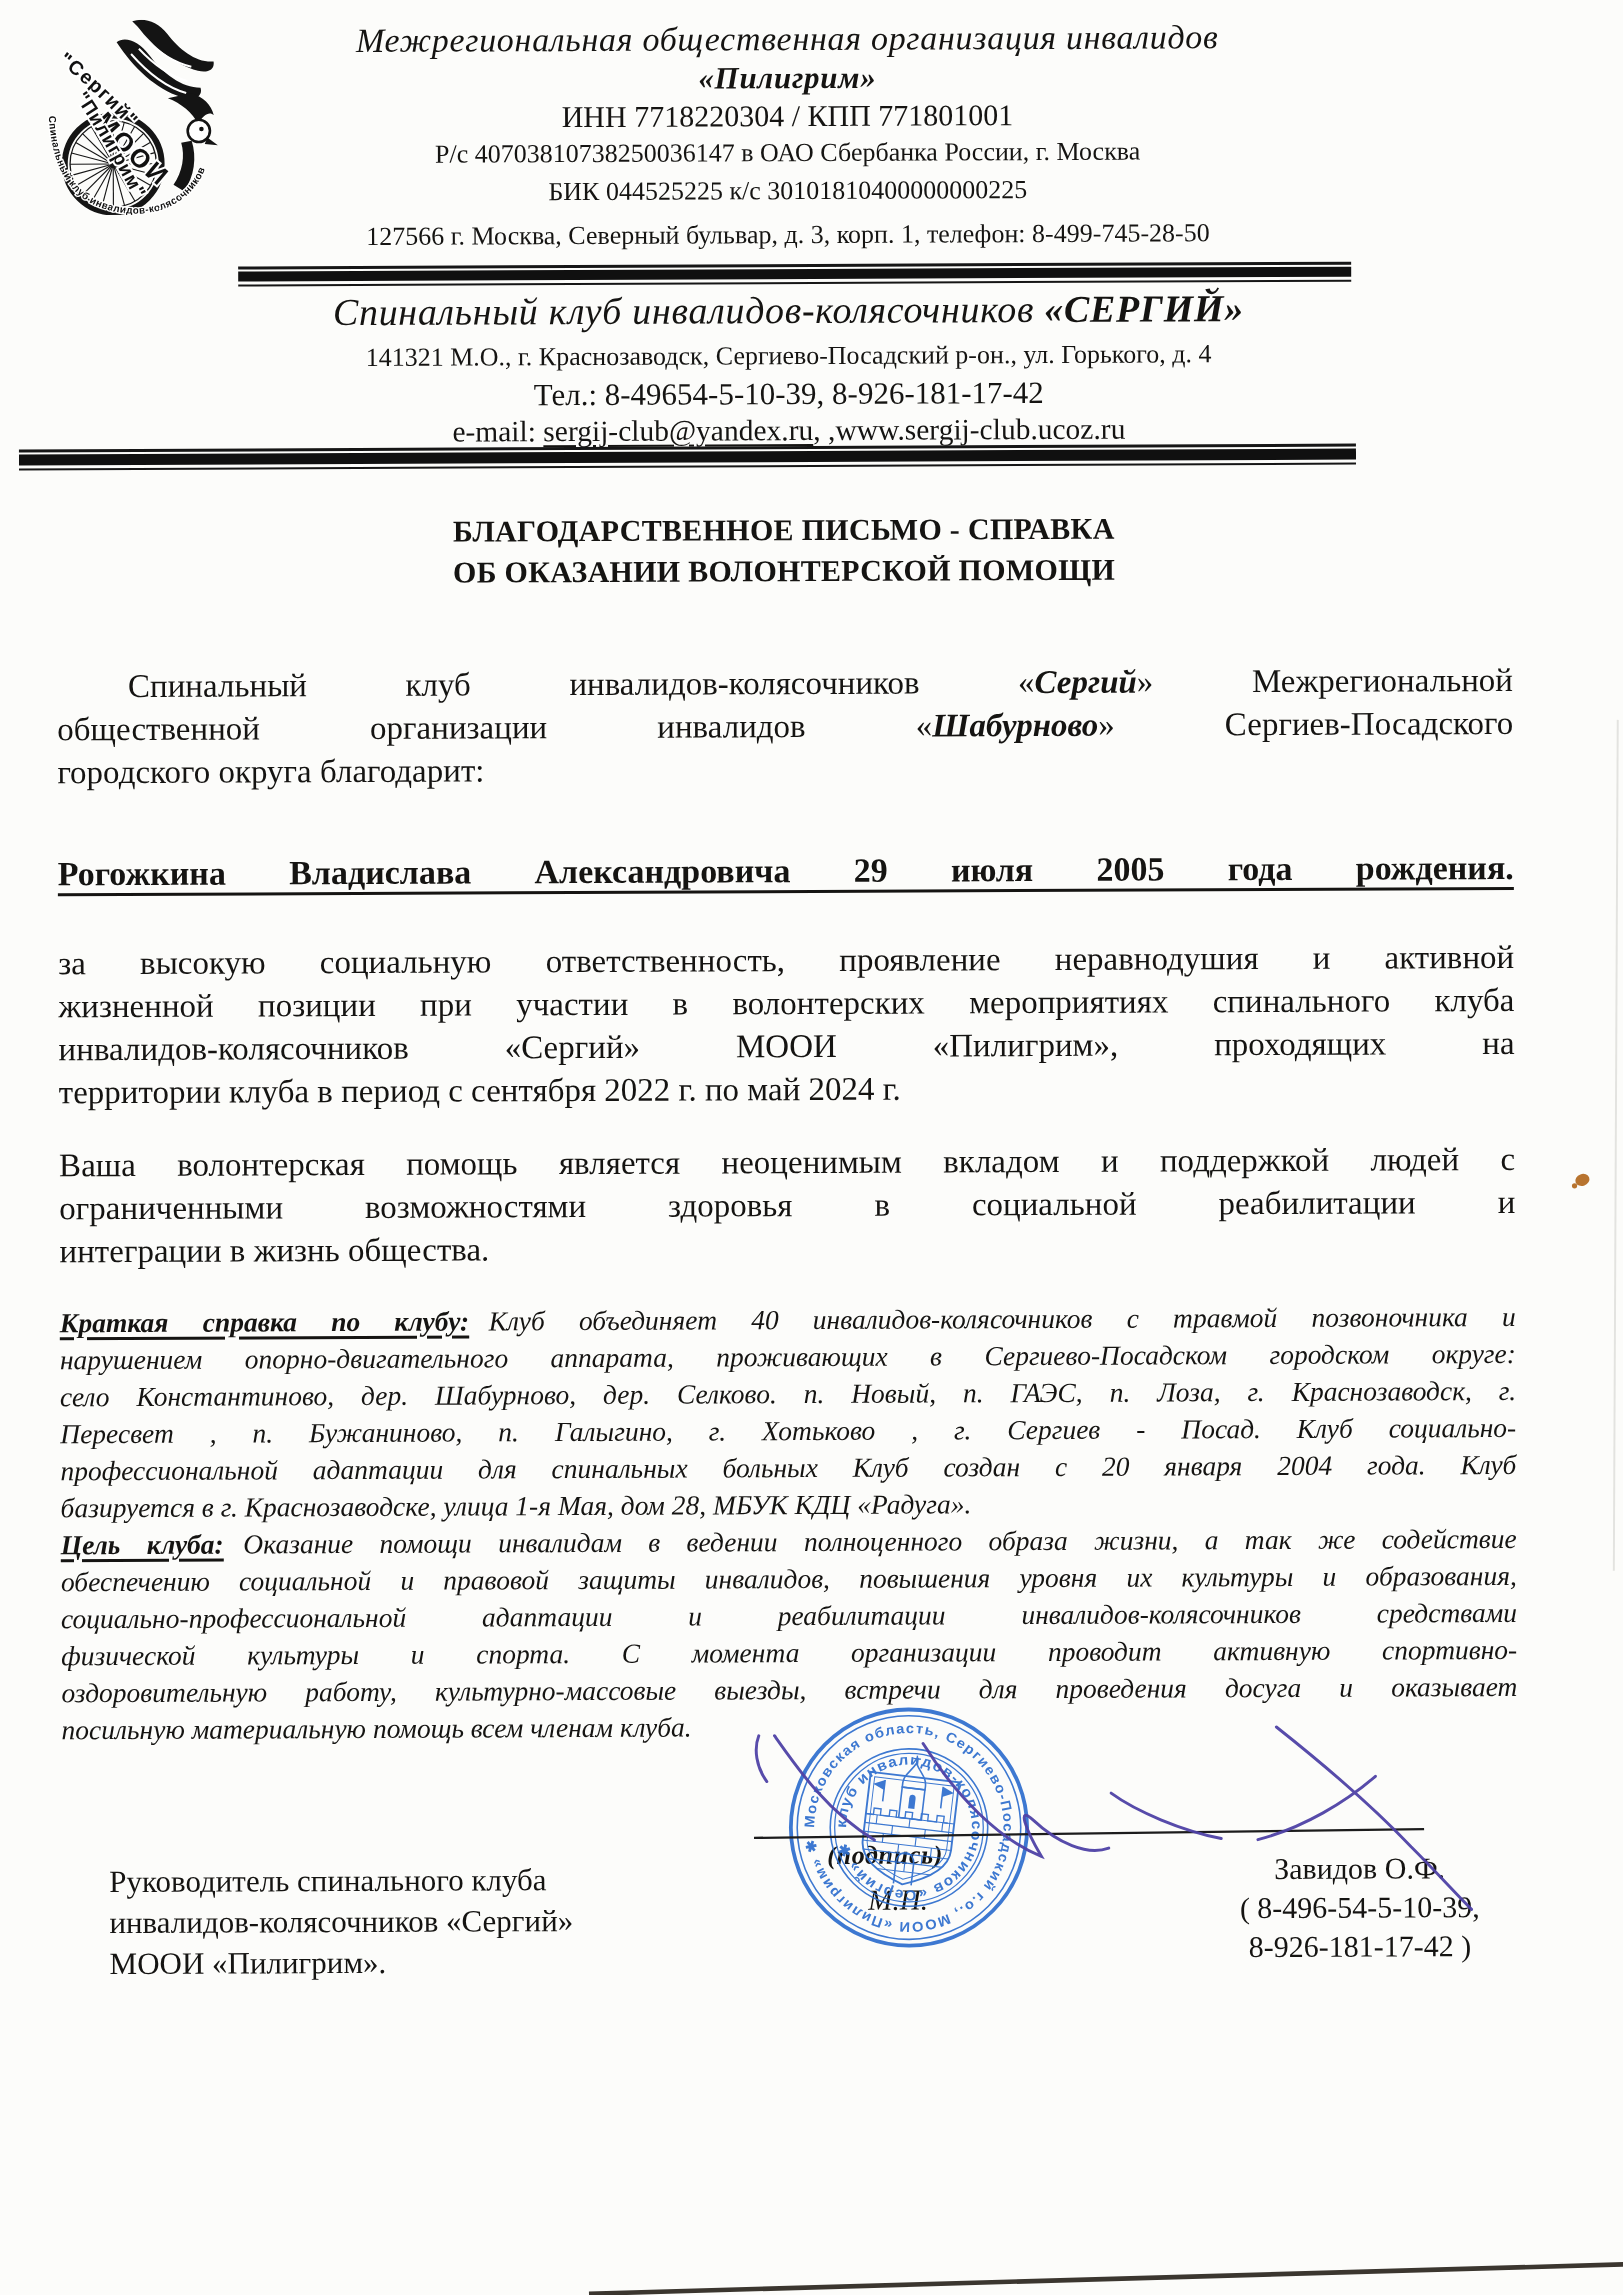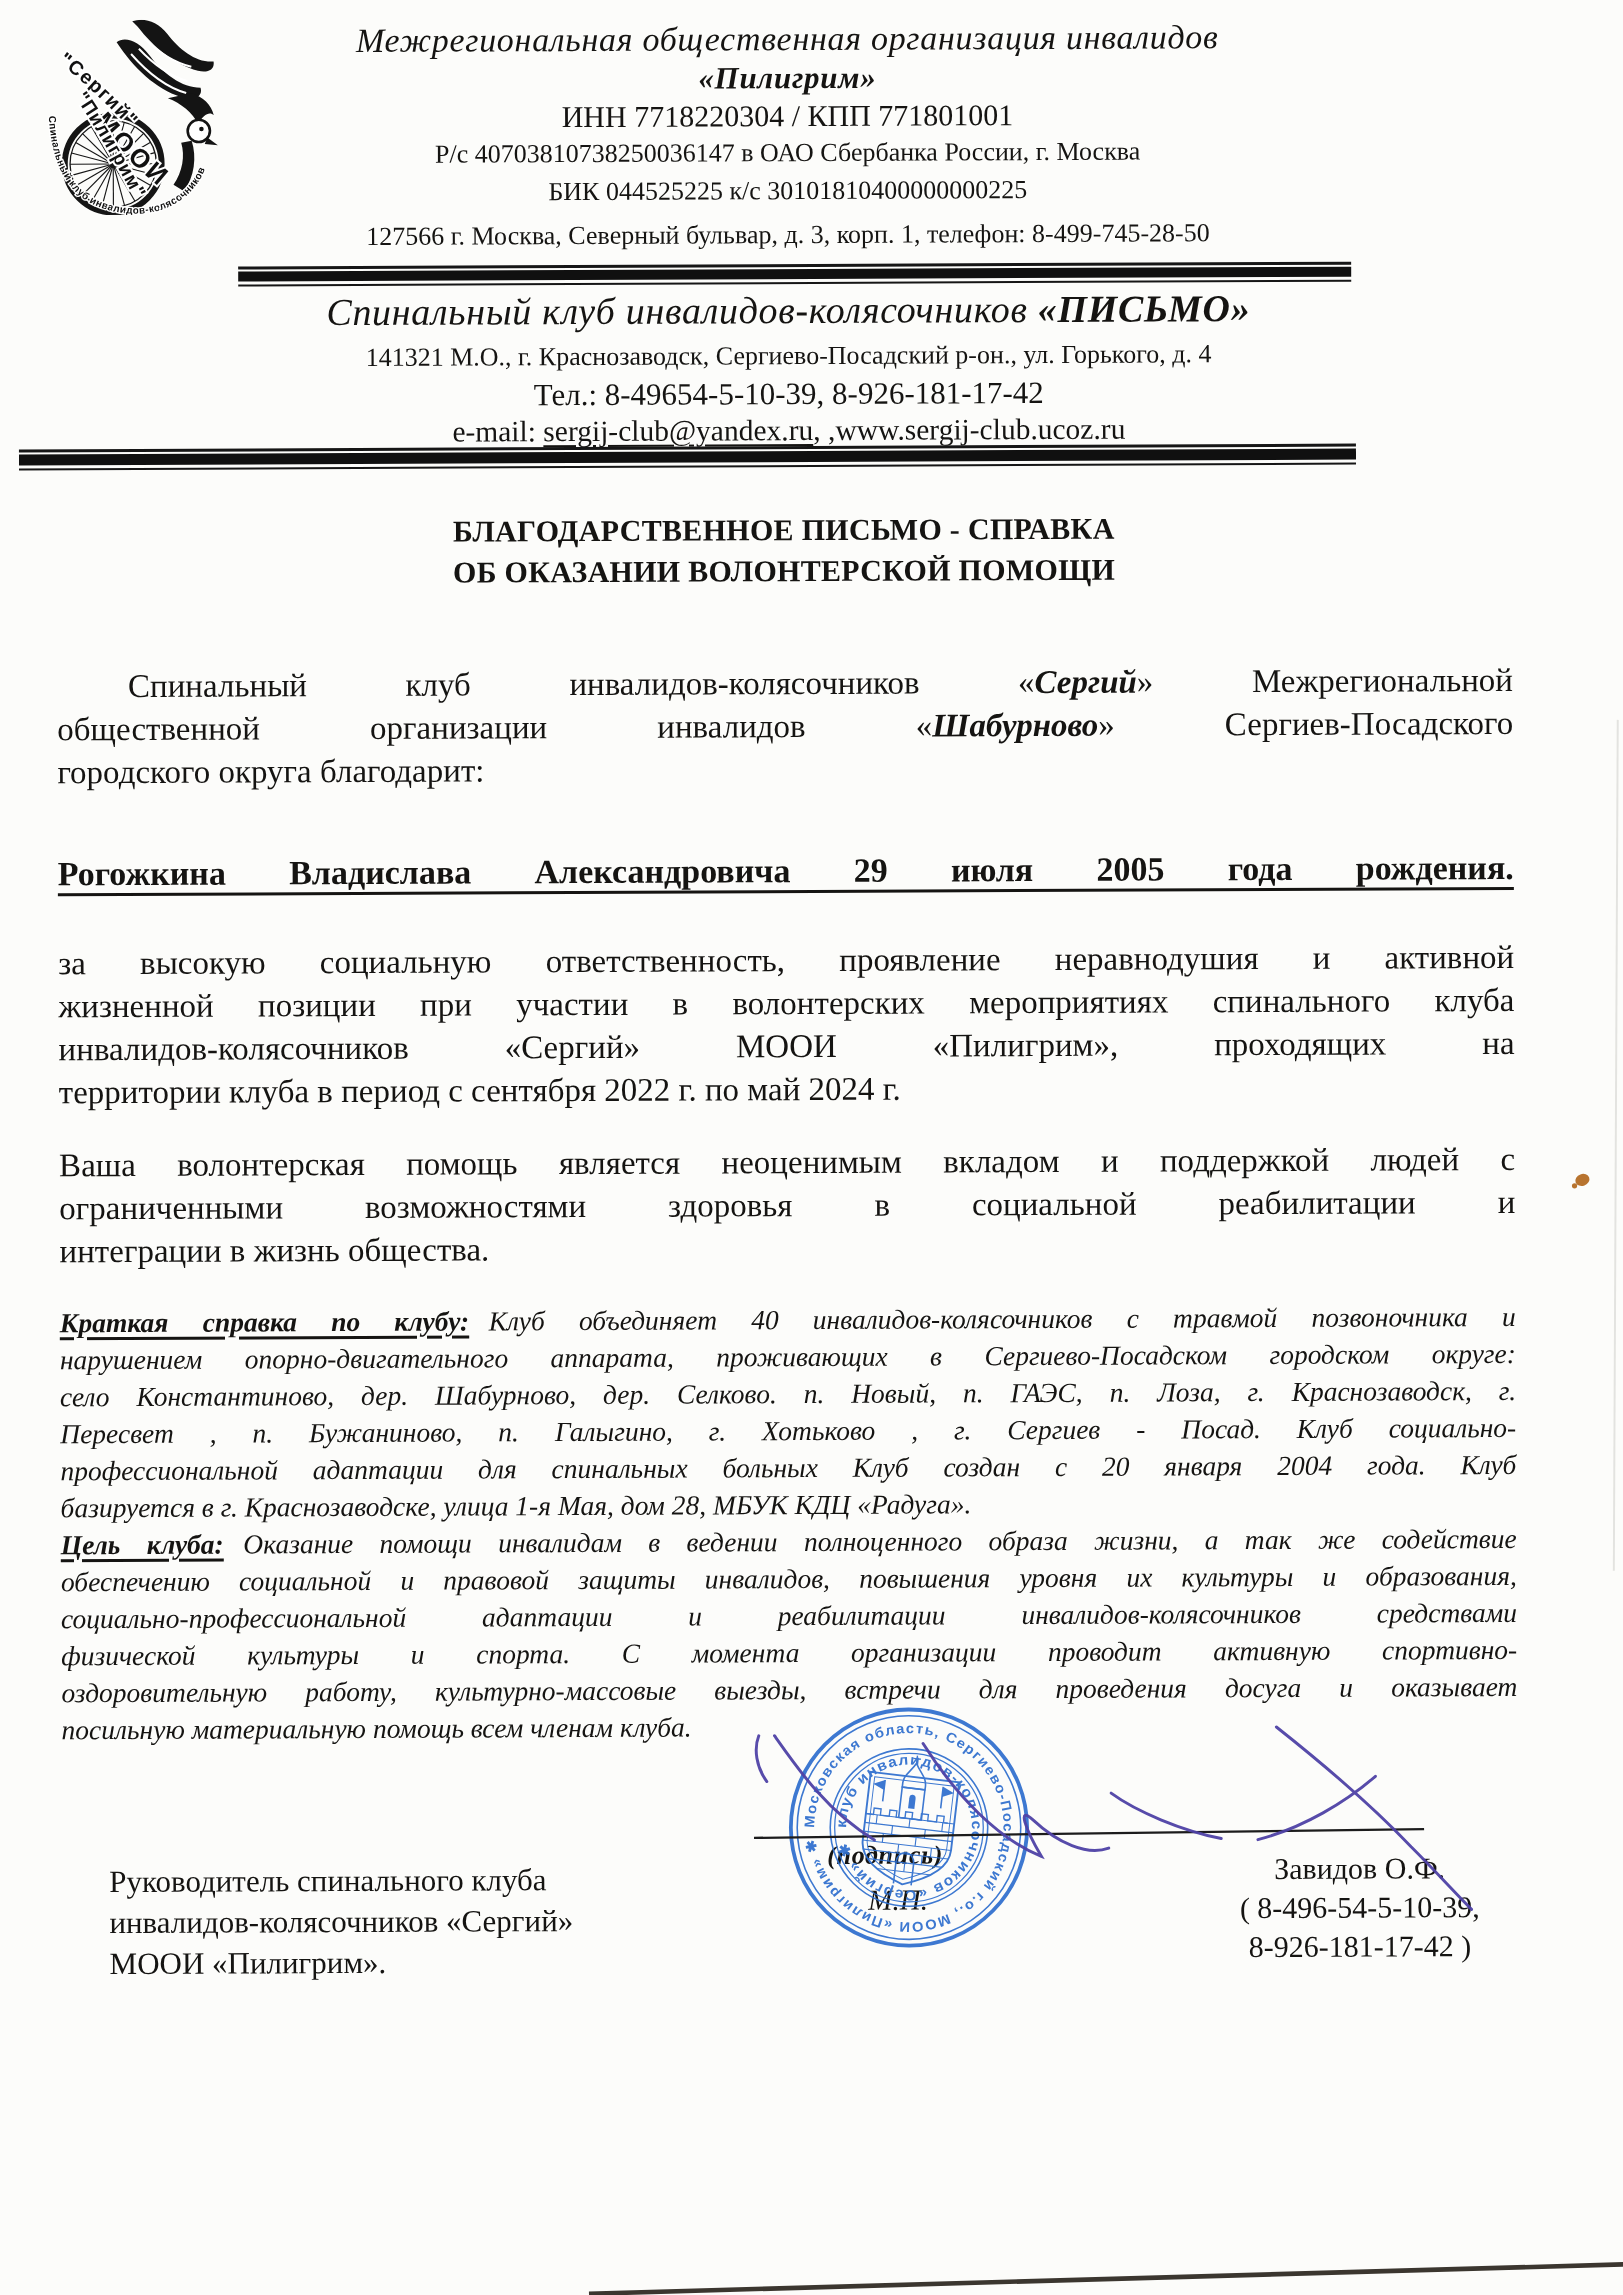--- a/index.html
+++ b/index.html
@@ -142,21 +142,21 @@
     <div class="divider">
       <div class="d-thin"></div>
         <div class="d-gap"></div>
         <div class="d-thick"></div>
         <div class="d-gap"></div>
         <div class="d-thin"></div>
     </div>
 
     <div class="header2">
       <div class="h-club">
-        <span>Спинальный клуб инвалидов-колясочников </span><span class="bb">«ПИСЬМО»</span>
+        <span>Спинальный клуб инвалидов-колясочников </span><span class="bb">«СЕРГИЙ»</span>
       </div>
       <div class="h-caddr">141321 М.О., г. Краснозаводск, Сергиево-Посадский р-он., ул. Горького, д. 4</div>
       <div class="h-tel">Тел.: 8-49654-5-10-39, 8-926-181-17-42</div>
       <div class="h-email">
         <span>e-mail: </span><span class="u">sergij-club@yandex.ru</span><span>, ,www.sergij-club.ucoz.ru</span>
       </div>
     </div>
 
     <div class="divider divider2">
       <div class="d-thin"></div>

